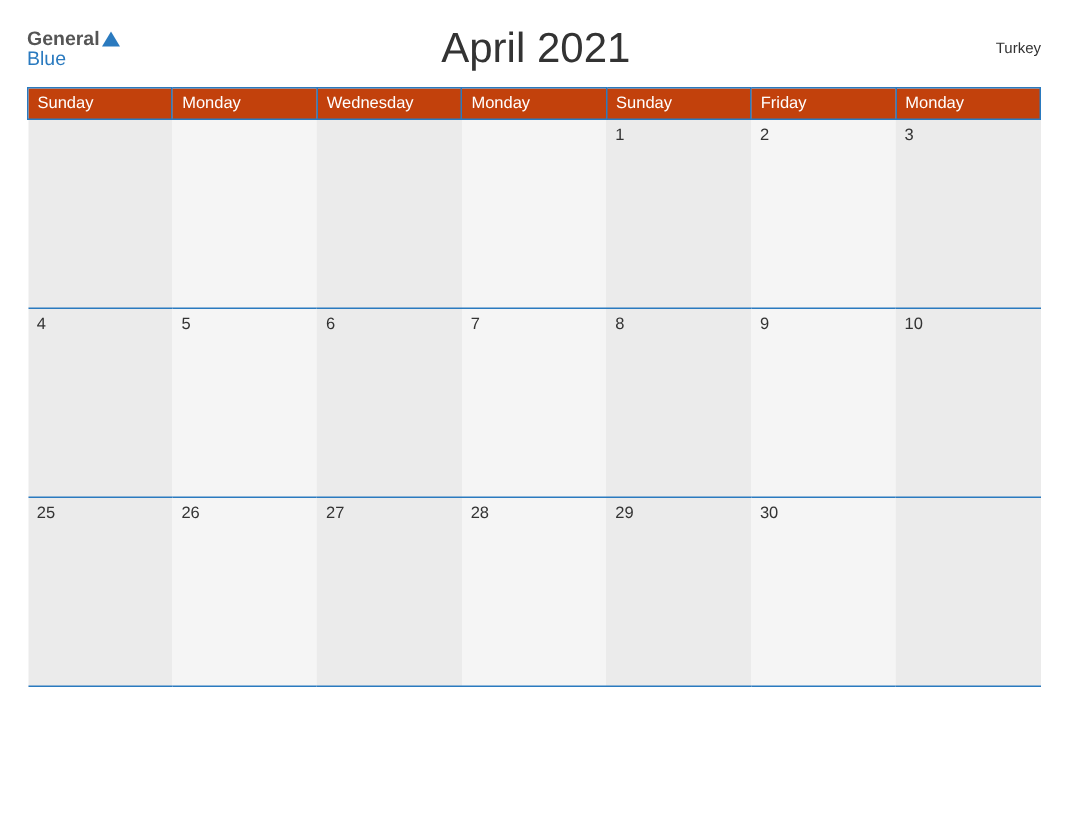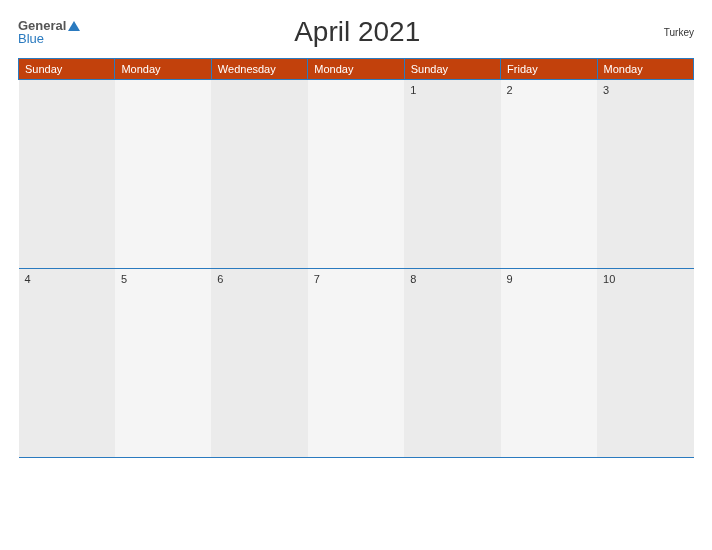--- a/index.html
+++ b/index.html
@@ -167,15 +167,36 @@
           <td>
             <span class="day-num">8</span>
           </td>
           <td>
             <span class="day-num">9</span>
           </td>
           <td>
             <span class="day-num">10</span>
           </td>
         </tr>
+        <tr>
+          <td>
+            <span class="day-num">25</span>
+          </td>
+          <td>
+            <span class="day-num">26</span>
+          </td>
+          <td>
+            <span class="day-num">27</span>
+          </td>
+          <td>
+            <span class="day-num">28</span>
+          </td>
+          <td>
+            <span class="day-num">29</span>
+          </td>
+          <td>
+            <span class="day-num">30</span>
+          </td>
+          <td></td>
+        </tr>
       </tbody>
   </table>
 </div>
 
 </body></html>

